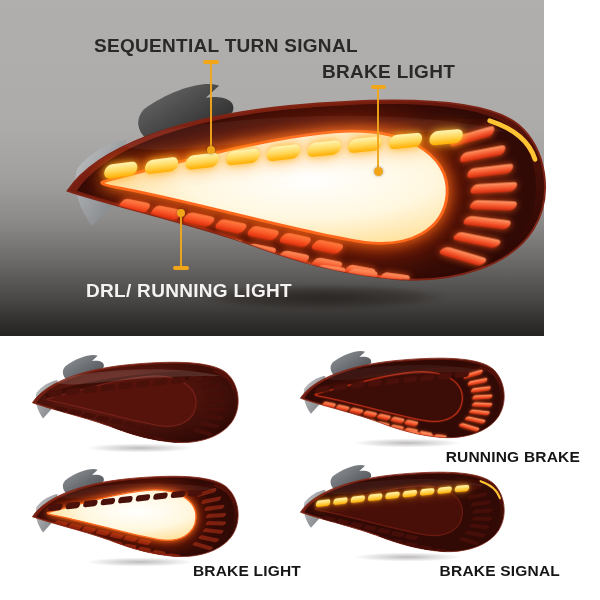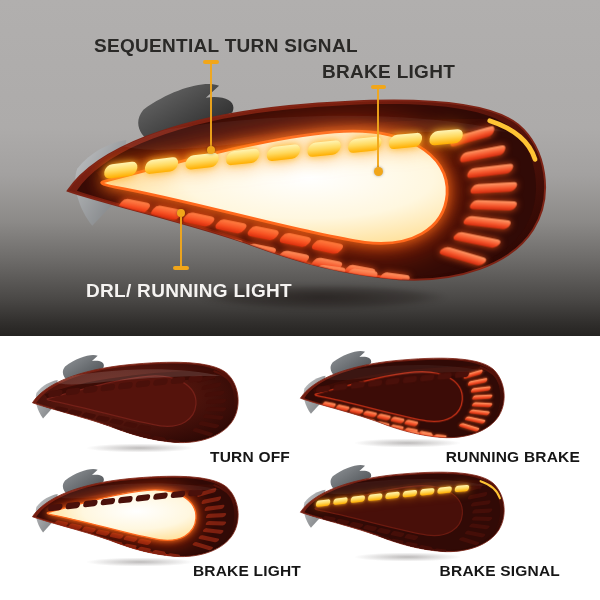--- a/index.html
+++ b/index.html
@@ -3,21 +3,21 @@
 <meta charset="utf-8">
 <style>
   html,body{margin:0;padding:0;background:#e8e8e8;}
   .stage{
     position:relative;width:600px;height:600px;overflow:hidden;
     font-family:"Liberation Sans",sans-serif;background:#fff;
     -webkit-font-smoothing:antialiased;
   }
   
   .hero{
-    position:absolute;left:0;top:0;width:600px;height:336px;
+    position:absolute;left:0;top:0;width:544px;height:336px;
     background:linear-gradient(180deg,
       #b1afae 0%,#adabaa 38%,#a3a1a0 52%,#8c8a88 66%,
       #6b6967 78%,#4a4846 89%,#312f2d 96%,#252321 100%);
   }
   .hero-label{
     position:absolute;font-size:19px;font-weight:600;letter-spacing:.3px;
     color:#2a2927;white-space:nowrap;
   }
   .hero-label.light{color:#f5f3f1;}
   .callout-bar{position:absolute;width:16px;height:4px;border-radius:2px;background:var(--gold);}
@@ -253,21 +253,20 @@
               <rect class="seg" width="35" height="15" rx="7" transform="translate(261,66.5) rotate(-6) skewX(-16)"></rect>
               <rect class="seg" width="35" height="15" rx="7" transform="translate(304,62.16) rotate(-5.8) skewX(-16)"></rect>
               <rect class="seg" width="35" height="15" rx="7" transform="translate(347,57.94) rotate(-5.6) skewX(-16)"></rect>
               <rect class="seg" width="35" height="15" rx="7" transform="translate(390,53.84) rotate(-5.4) skewX(-16)"></rect>
             </g>
       <path class="amber-rim" d="M 452,42 C 476,50 494,64 500,84"></path>
       <path class="gloss" d="M 50,64 C 170,34 360,26 472,54 C 420,52 300,56 200,66 C 130,73 80,80 50,64 Z"></path>
     </g>
   </svg>
       </div>
-    <span class="mode-label" style="right:310px;top:112px">TURN OFF</span>
 
     <div class="lamp-box thumb-lamp" style="left:298px;top:14px;width:210px;height:94px">
         <svg viewBox="0 0 520 230" preserveAspectRatio="none" class="lamp state-running">
     <path class="bracket" d="M 16,94 C 30,76 50,66 68,63 L 58,128 L 32,156 C 18,138 10,112 16,94 Z"></path>
     <path class="fin" d="M 86,30 C 116,8 150,-2 166,4 L 152,17 C 174,14 185,22 180,33 L 96,66 C 80,58 76,42 86,30 Z"></path>
     <path class="housing" d="M 6,118 C 36,72 120,38 240,26 C 345,16 445,16 482,46 C 512,72 520,124 498,160 C 475,198 418,218 356,214 C 298,209 252,196 204,178 C 146,156 52,134 6,118 Z"></path>
     <path class="interior" d="M 6,118 C 36,72 120,38 240,26 C 345,16 445,16 482,46 C 512,72 520,124 498,160 C 475,198 418,218 356,214 C 298,209 252,196 204,178 C 146,156 52,134 6,118 Z" transform="translate(260,118) scale(0.962) translate(-260,-118)"></path>
     <g clip-path="url(#lampClip)">
       <path class="bottom-rim" d="M 10,122 C 70,140 150,162 208,182 C 258,200 300,210 358,213"></path>
       <path class="seg-back" d="M 36,98 C 130,62 300,40 450,40 L 454,62 C 312,60 152,84 50,116 Z"></path>

